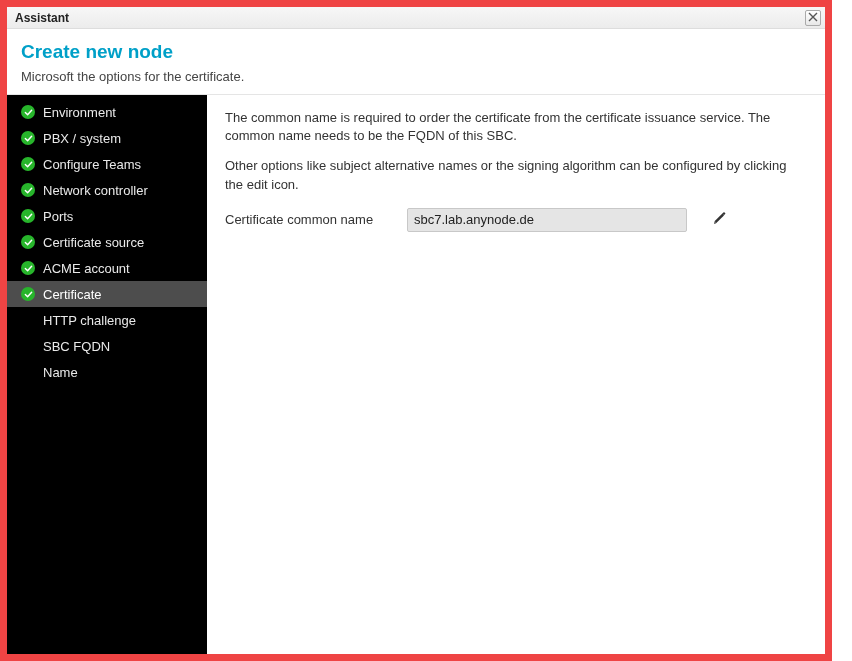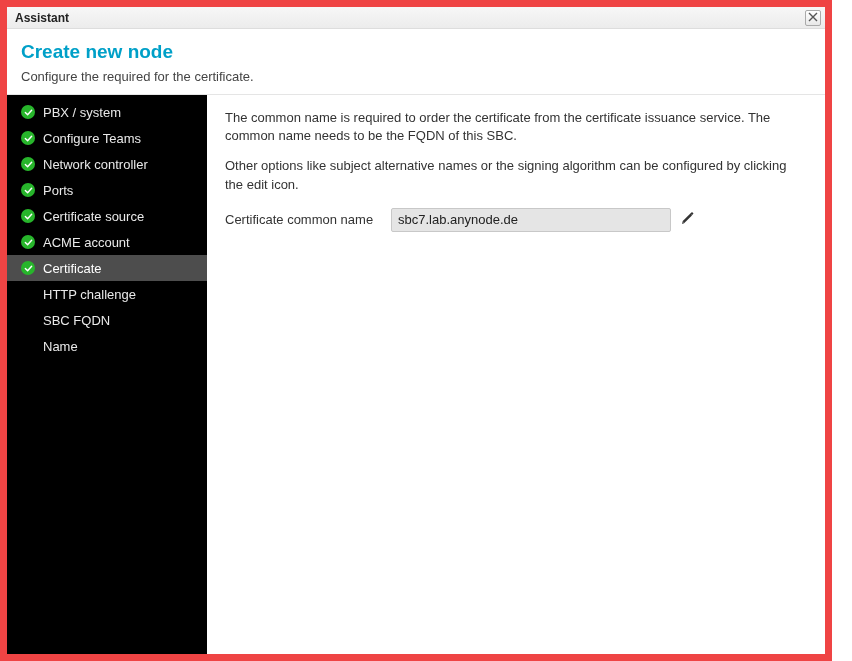--- a/index.html
+++ b/index.html
@@ -86,21 +86,21 @@
 
   .content {
     flex: 1;
     padding: 14px 18px;
     color: #333;
   }
   .content p { margin: 0 0 12px 0; line-height: 1.4; }
 
   .form-row {
     display: flex; align-items: center;
-    gap: 6px;
+    gap: 22px;
     margin-top: 14px;
   }
   .form-label {
     width: 160px;
     color: #333;
   }
   .form-input {
     width: 280px;
     height: 24px;
     border: 1px solid #c8c8c8;
@@ -151,26 +151,34 @@
       <span>
         <svg viewBox="0 0 10 10">
             <path d="M1 1 L9 9 M9 1 L1 9" stroke="#555" stroke-width="1.4" fill="none"></path>
           </svg>
       </span>
     </span>
   </div>
 
   <div class="header">
     <h1>Create new node</h1>
-    <div class="subtitle">Configure the required for the certificate.</div>
+    <div class="subtitle">Microsoft the options for the certificate.</div>
   </div>
 
   <div class="body">
 
     <div class="sidebar" id="sidebar">
+        <div class="side-item">
+          <span class="check">
+            <svg viewBox="0 0 10 10">
+              <path d="M1.5 5 L4 7.5 L8.5 2.5" stroke="#fff" stroke-width="1.6" fill="none" stroke-linecap="round" stroke-linejoin="round"></path>
+            </svg>
+          </span>
+          <span>Environment</span>
+        </div>
         <div class="side-item">
           <span class="check">
             <svg viewBox="0 0 10 10">
               <path d="M1.5 5 L4 7.5 L8.5 2.5" stroke="#fff" stroke-width="1.6" fill="none" stroke-linecap="round" stroke-linejoin="round"></path>
             </svg>
           </span>
           <span>PBX / system</span>
         </div>
         <div class="side-item">
           <span class="check">

